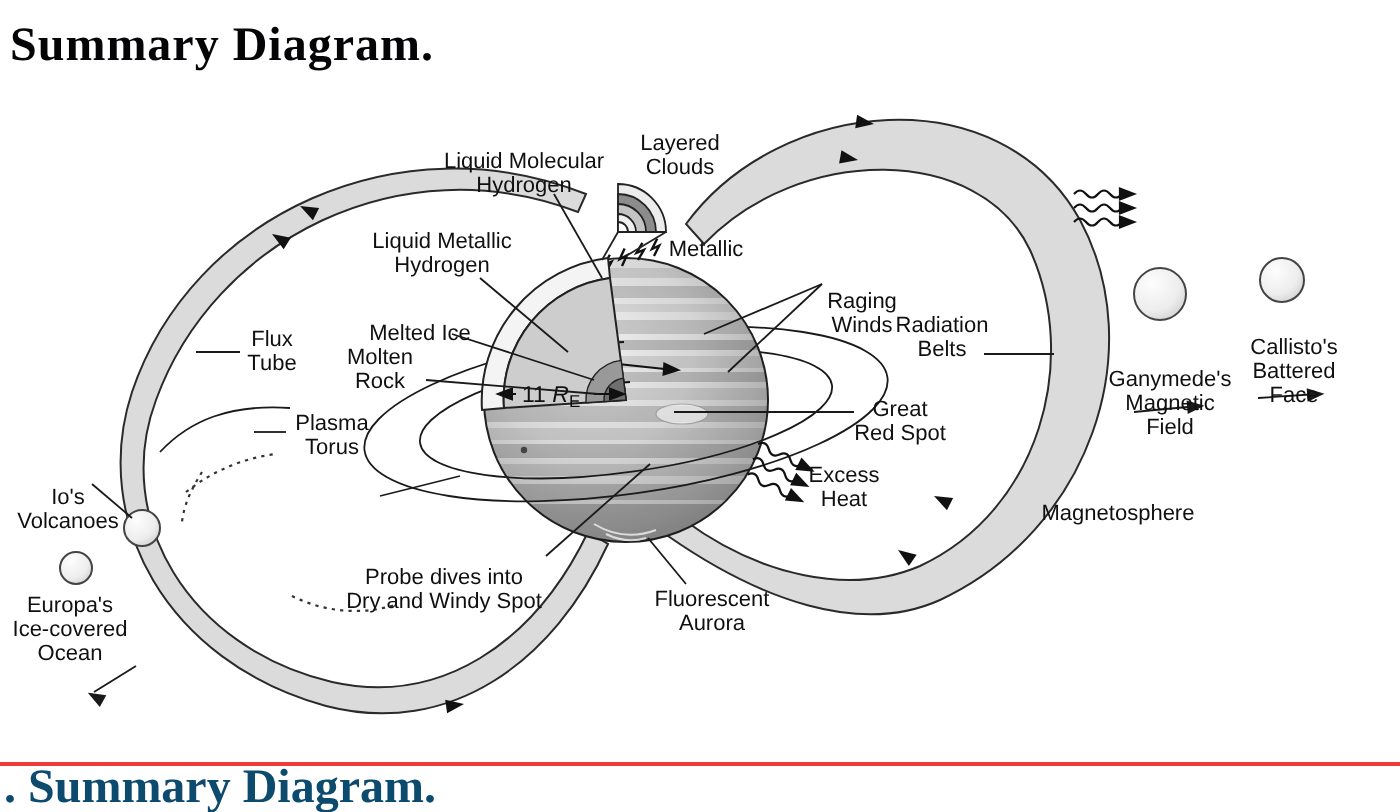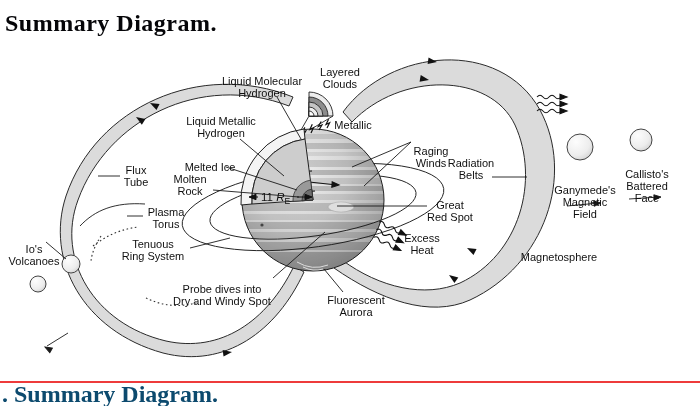--- a/index.html
+++ b/index.html
@@ -219,31 +219,32 @@
     <div class="lbl" style="left: 190px; top: 173px;">Molten
 Rock</div>
     <div class="lbl" style="left: 136px; top: 164px;">Flux
 Tube</div>
     <div class="lbl" style="left: 471px; top: 157px;">Radiation
 Belts</div>
     <div class="lbl" style="left: 166px; top: 206px;">Plasma
 Torus</div>
     <div class="lbl" style="left: 450px; top: 199px;">Great
 Red Spot</div>
-    <div class="lbl" style="left: 153px; top: 238px;">Tenuous
-Ring System</div>
     <div class="lbl" style="left: 34px; top: 219px; margin-top: 24px;">Io's
 Volcanoes</div>
     <div class="lbl" style="left: 422px; top: 232px;">Excess
 Heat</div>
     <div class="lbl" style="left: 559px; top: 251px;">Magnetosphere</div>
     <div class="lbl" style="left: 222px; top: 271px; margin-top: 12px;">Probe dives into
 Dry and Windy Spot</div>
     <div class="lbl" style="left: 356px; top: 294px;">Fluorescent
 Aurora</div>
+    <div class="lbl" style="left: 35px; top: 297px;">Europa's
+Ice-covered
+Ocean</div>
     <div class="lbl" style="left: 585px; top: 165px; margin-top: 19px;">Ganymede's
 Magnetic
 Field</div>
     <div class="lbl" style="left: 647px; top: 168px;">Callisto's
 Battered
 Face</div>
   </div>
 
 <div class="title">Summary Diagram.</div>
 <div class="red-rule"></div>

